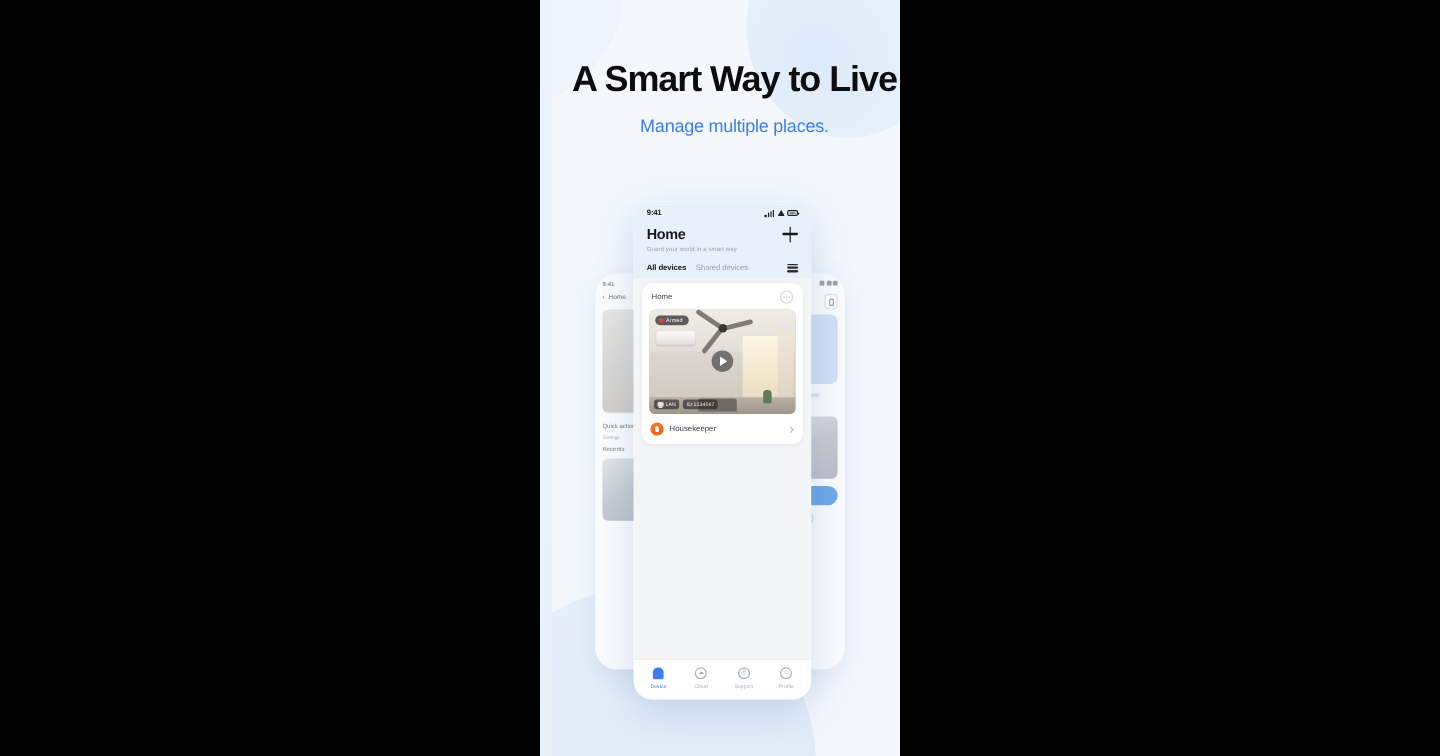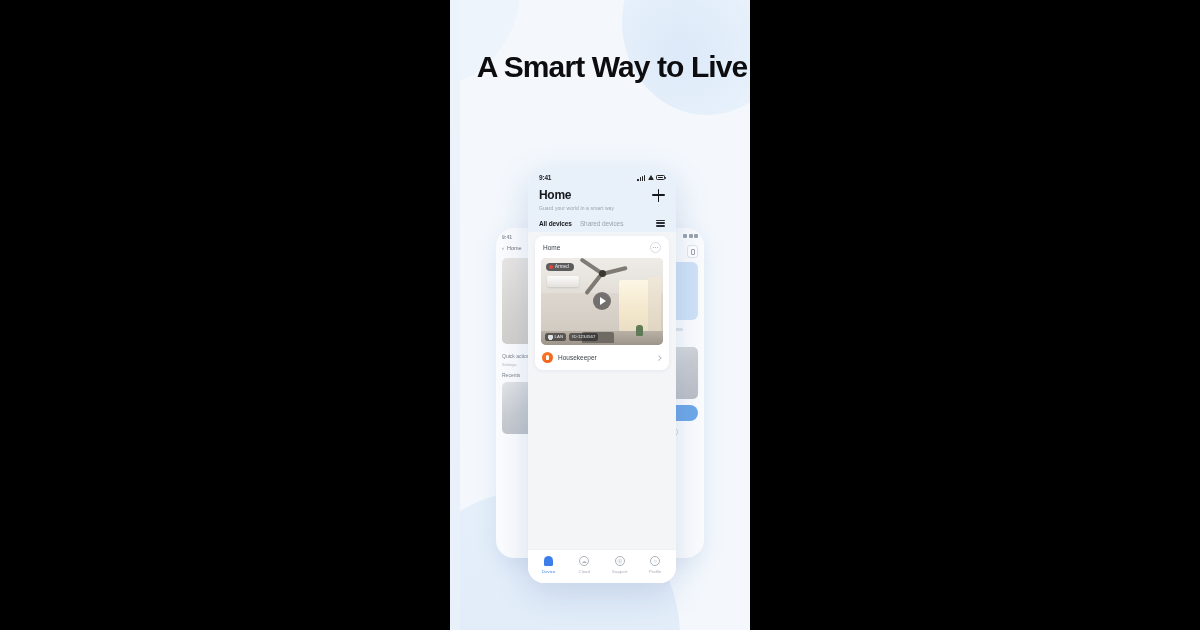--- a/index.html
+++ b/index.html
@@ -241,20 +241,21 @@
 <div class="stage">
   <div class="content">
 
     <div class="blob-tl"></div>
     <div class="blob-tr"></div>
     <div class="blob-bl"></div>
     <div class="blob-edge-l"></div>
 
     <div class="headline-wrap">
       <div class="headline">A Smart Way to Live</div>
+      <div class="subhead">Manage multiple places.</div>
     </div>
 
     <div class="side-phone phone-left">
       <div class="sp-status">
         <span class="sp-time">9:41</span>
         <span class="sp-icons">
           <i class="sp-ic"></i>
           <i class="sp-ic"></i>
           <i class="sp-ic"></i>
         </span>

